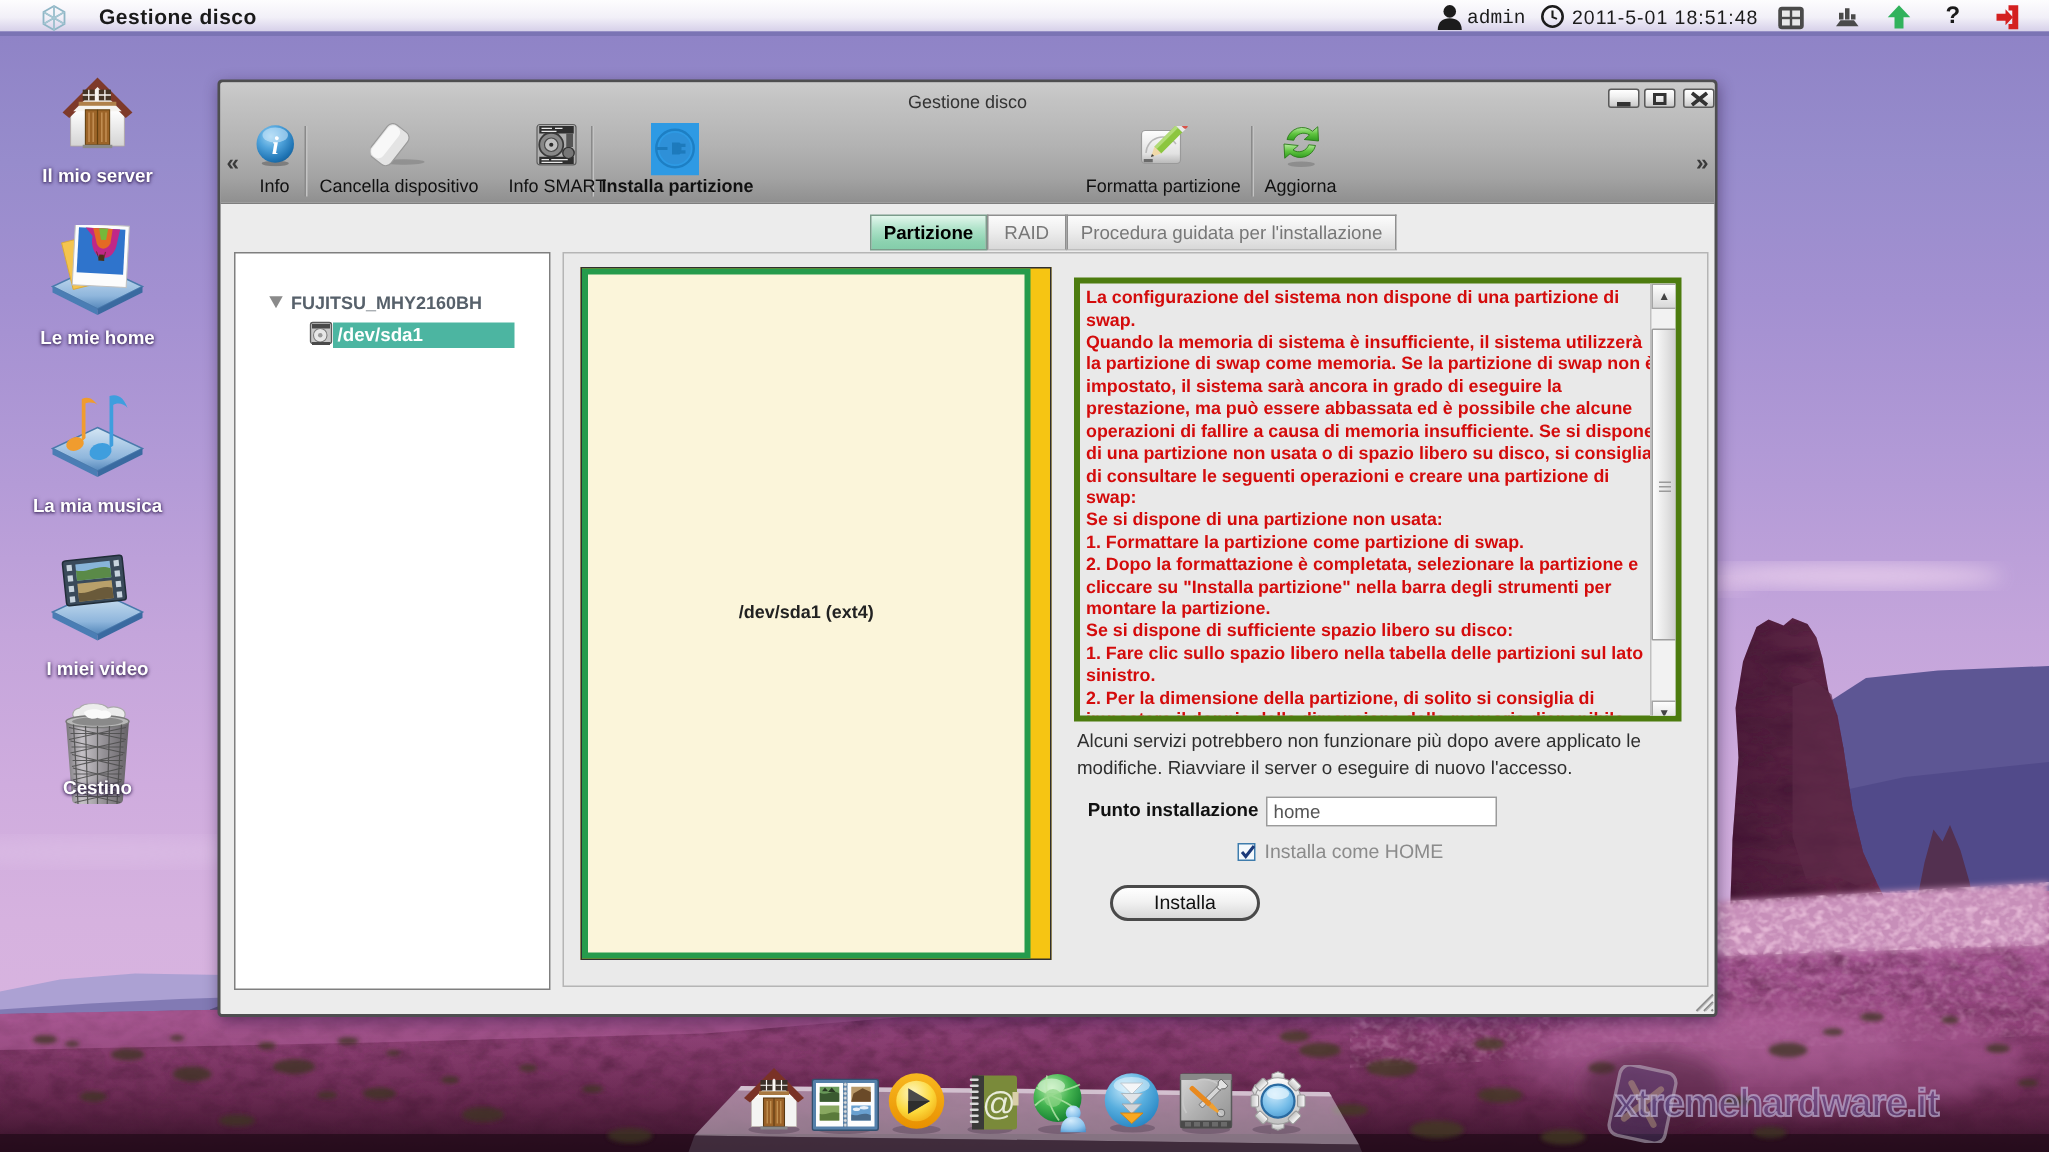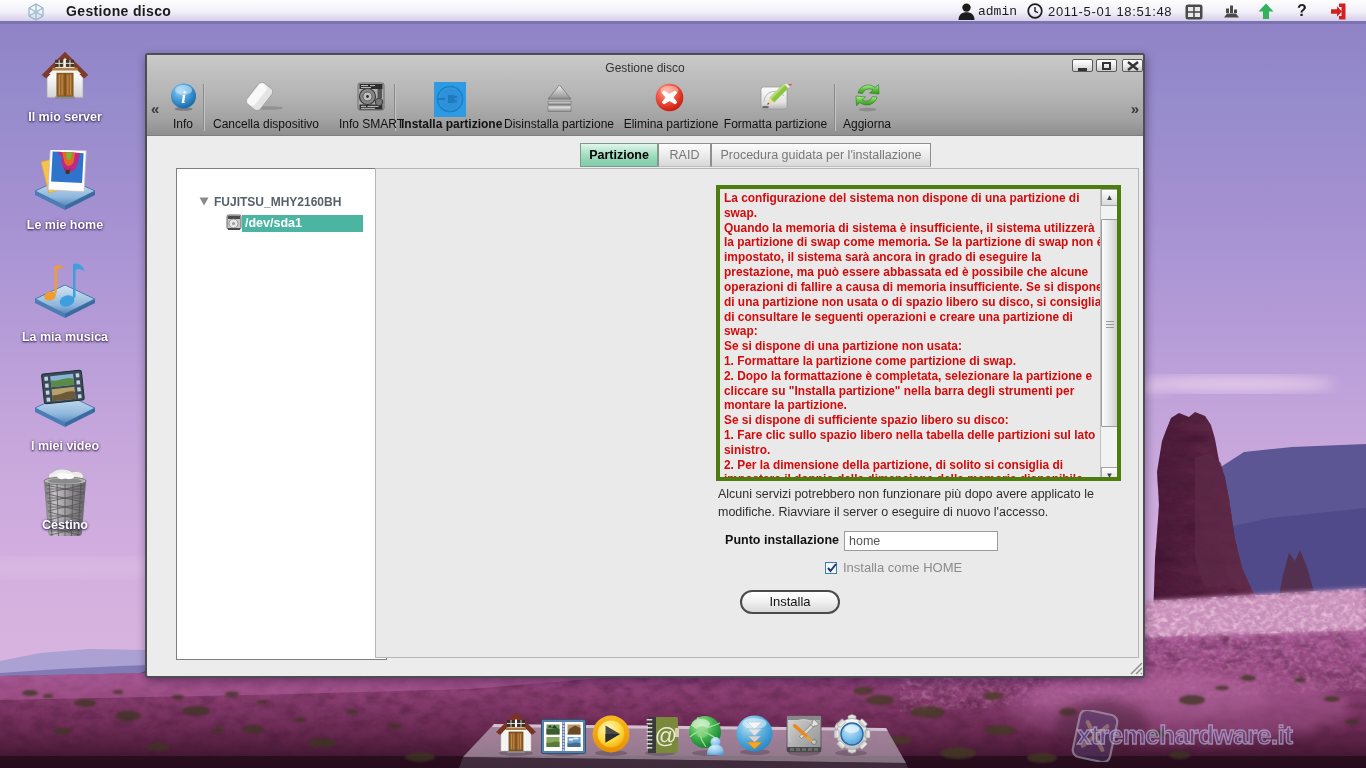--- a/index.html
+++ b/index.html
@@ -40,21 +40,21 @@
 .titem .lab { position:absolute; bottom:5px; width:100%; font-size:12px; color:#111; white-space:nowrap; }
 .chev { position:absolute; font-size:15px; font-weight:bold; color:#3a3a3a; }
 
 
 .tab { position:absolute; top:88px; height:24px; border:1px solid #8f8f8f; border-bottom:1px solid #bdbdbd;
   font-size:12.5px; text-align:center; color:#777; line-height:22px;
   background:linear-gradient(180deg,#fcfcfc 0%, #ececec 50%, #d8d8d8 100%); }
 .tab.act { background:linear-gradient(180deg,#e2f6ec 0%, #b0e3ca 38%, #8cd2b0 78%, #84cdaa 100%); color:#000; font-weight:bold; border-color:#7b9c8b;}
 
 
-#tree { position:absolute; left:9px; top:113px; width:211px; height:492px; background:#fff; border:1px solid #7f7f7f;margin-left:20px; }
+#tree { position:absolute; left:9px; top:113px; width:211px; height:492px; background:#fff; border:1px solid #7f7f7f; }
 
 #panel { position:absolute; left:228px; top:113px; width:764px; height:490px; background:#eaeaea; border:1px solid #b5b5b5; }
 
 
 #pgraph { position:absolute; left:240px; top:123px; width:314px; height:462px; border:1px solid #2f2f2f; background:#f6c513; }
 #pgraph .grn { position:absolute; left:0; top:0; width:299px; height:460px; background:#259b4c; }
 #pgraph .beige { position:absolute; left:4px; top:4px; width:291px; height:452px; background:#fbf5da; }
 #pgraph .cap { position:absolute; left:0; top:222px; width:299px; text-align:center; font-size:12px; font-weight:bold; color:#222; }
 
 
@@ -416,55 +416,21 @@
         <g fill="#1d7abc">
           <path d="M10,13.5 L15,13.5 L15,21.5 L10,21.5 C8.2,20 8.2,15 10,13.5 Z" transform="rotate(180 13 17.5) translate(-3 0.5)"></path>
           <rect x="17.5" y="13.8" width="5.5" height="2.2"></rect>
           <rect x="17.5" y="18.2" width="5.5" height="2.2"></rect>
           <rect x="4" y="16" width="7" height="2"></rect>
         </g>
       </svg>
       <div class="lab">Installa partizione</div>
     </div>
 
-    <div class="titem" style="left:355px; width:114px;">
-      <svg style="position:absolute; left:44px; top:4px;" width="27" height="28" viewBox="0 0 27 28">
-        <defs>
-              <linearGradient id="ejg" x1="0" y1="0" x2="0" y2="1">
-          <stop offset="0" stop-color="#f2f2f2"></stop>
-                <stop offset="1" stop-color="#8e8e8e"></stop>
-              </linearGradient>
-          <linearGradient id="ejg2" x1="0" y1="0" x2="0" y2="1">
-          <stop offset="0" stop-color="#e8e8e8"></stop>
-                <stop offset="1" stop-color="#7e7e7e"></stop>
-              </linearGradient>
-            </defs>
-        <path d="M13.5,1 L25,15 L2,15 Z" fill="url(#ejg)" stroke="#6a6a6a" stroke-width="0.7"></path>
-        <rect x="2" y="17.5" width="23" height="3" fill="url(#ejg2)" stroke="#6a6a6a" stroke-width="0.5"></rect>
-        <rect x="2" y="22" width="23" height="5.5" fill="url(#ejg)" stroke="#6a6a6a" stroke-width="0.5"></rect>
-      </svg>
-      <div class="lab">Disinstalla partizione</div>
-    </div>
-
-    <div class="titem" style="left:473px; width:102px;">
-      <svg style="position:absolute; left:35px; top:3px;" width="29" height="29" viewBox="0 0 29 29">
-        <defs>
-              <radialGradient id="redg" cx="0.38" cy="0.3" r="0.85">
-          <stop offset="0" stop-color="#ffb0a0"></stop>
-                <stop offset="0.35" stop-color="#f26050"></stop>
-                <stop offset="0.75" stop-color="#d62515"></stop>
-                <stop offset="1" stop-color="#a81505"></stop>
-        </radialGradient>
-            </defs>
-        <circle cx="14.5" cy="14.5" r="13.8" fill="url(#redg)"></circle>
-        <ellipse cx="14.5" cy="7.5" rx="9" ry="4.8" fill="#ffd8cc" opacity="0.5"></ellipse>
-        <path d="M9,9 L14.5,12.2 L20,9 L20.8,9.8 L17,14.5 L20.8,19.2 L20,20 L14.5,16.8 L9,20 L8.2,19.2 L12,14.5 L8.2,9.8 Z" fill="#fff" stroke="#fff" stroke-width="2.4" stroke-linejoin="round"></path>
-      </svg>
-      <div class="lab">Elimina partizione</div>
-    </div>
+
 
     <div class="titem" style="left:576px; width:105px;">
       <svg style="position:absolute; left:37px; top:4px;" width="33" height="27" viewBox="0 0 33 27">
         <defs>
               <linearGradient id="dskg" x1="0" y1="0" x2="0" y2="1">
           <stop offset="0" stop-color="#fdfdfd"></stop>
                 <stop offset="0.7" stop-color="#e2e2e2"></stop>
                 <stop offset="1" stop-color="#b8b8b8"></stop>
               </linearGradient>
             </defs>
@@ -515,20 +481,25 @@
       <rect x="2" y="15" width="12" height="2" fill="#4a4a4a"></rect>
     </svg>
     <div style="position:absolute; left:65px; top:46px; width:121px; height:17px; background:#4cb5a1;"></div>
     <div style="position:absolute; left:68px; top:47px; font-size:12.5px; font-weight:bold; color:#fff;">/dev/sda1</div>
   </div>
   <div id="panel"></div>
   <svg style="position:absolute; left:983px; top:607px;" width="13" height="13" viewBox="0 0 13 13">
     <path d="M12,1 L1,12 M12,6 L6,12 M12,11 L11,12" stroke="#8a8a8a" stroke-width="1.3"></path>
     <path d="M12,2 L2,12 M12,7 L7,12" stroke="#b8b8b8" stroke-width="0.8"></path>
   </svg>
+  <div id="pgraph">
+    <div class="grn"></div>
+    <div class="beige"></div>
+    <div class="cap">/dev/sda1 (ext4)</div>
+  </div>
   <div id="redbox">
     <div id="redtext">La configurazione del sistema non dispone di una partizione di<br>
 swap.<br>
 Quando la memoria di sistema è insufficiente, il sistema utilizzerà<br>
 la partizione di swap come memoria. Se la partizione di swap non è<br>
 impostato, il sistema sarà ancora in grado di eseguire la<br>
 prestazione, ma può essere abbassata ed è possibile che alcune<br>
 operazioni di fallire a causa di memoria insufficiente. Se si dispone<br>
 di una partizione non usata o di spazio libero su disco, si consiglia<br>
 di consultare le seguenti operazioni e creare una partizione di<br>

